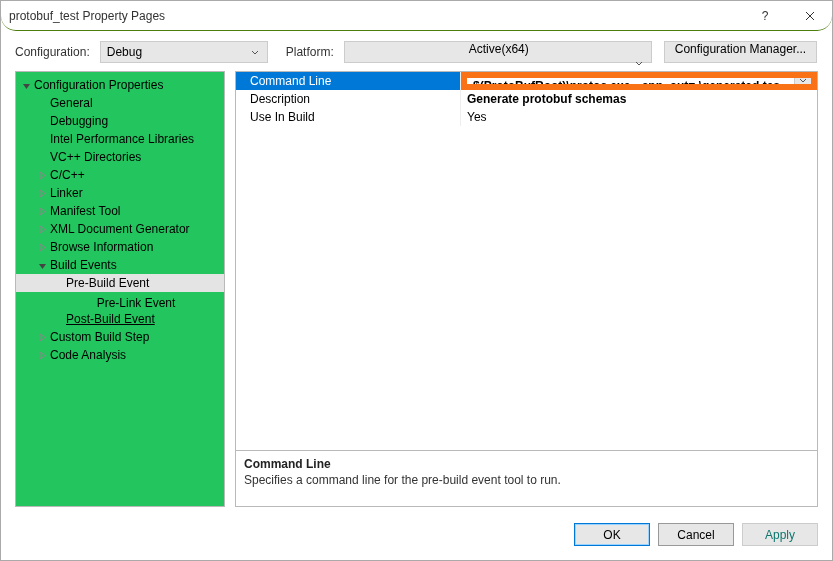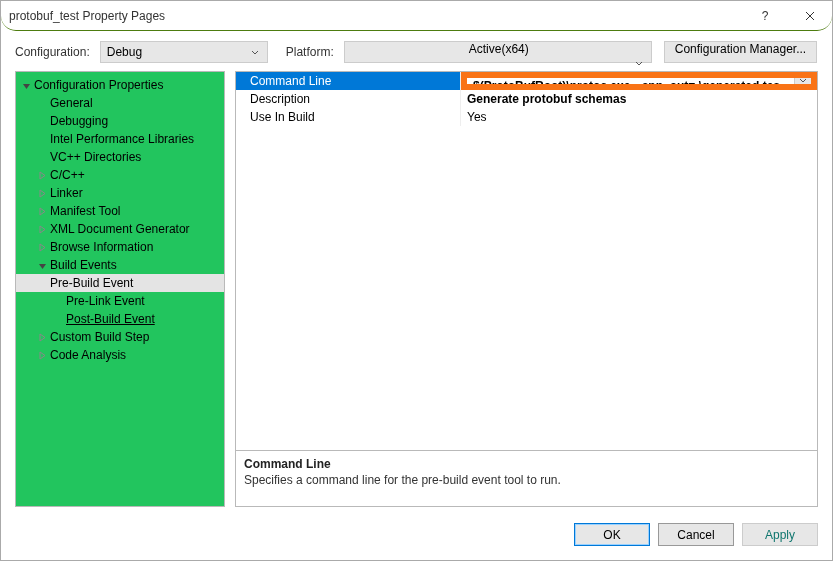--- a/index.html
+++ b/index.html
@@ -274,25 +274,25 @@
         <span>Browse Information</span>
       </div>
       <div class="tnode" style="padding-left: 20px;">
         <span class="exp">
           <svg width="9" height="9" viewBox="0 0 9 9">
             <path d="M1 3 L8 3 L4.5 8 Z" fill="#444"></path>
           </svg>
         </span>
         <span>Build Events</span>
       </div>
-      <div class="tnode selected" style="padding-left: 20px;">
+      <div class="tnode selected" style="padding-left: 36px;">
         <span class="exp"></span>
         <span>Pre-Build Event</span>
       </div>
-      <div class="tnode" style="padding-left: 36px;">
+      <div class="tnode" style="padding-left: 36px; flex-direction: column;">
         <span class="exp"></span>
         <span>Pre-Link Event</span>
       </div>
       <div class="tnode" style="padding-left: 36px; text-decoration: underline;">
         <span class="exp"></span>
         <span>Post-Build Event</span>
       </div>
       <div class="tnode" style="padding-left: 20px;">
         <span class="exp">
           <svg width="9" height="9" viewBox="0 0 9 9">

